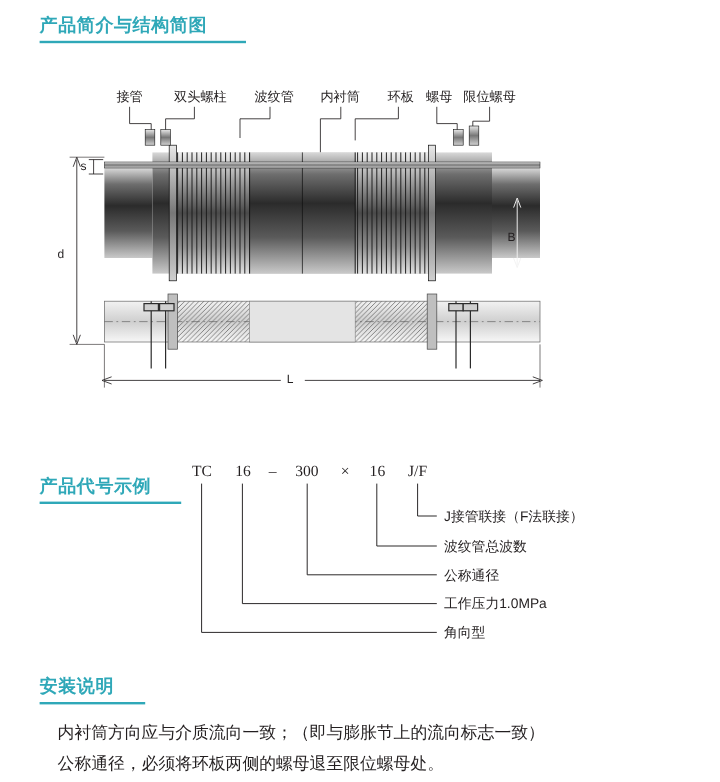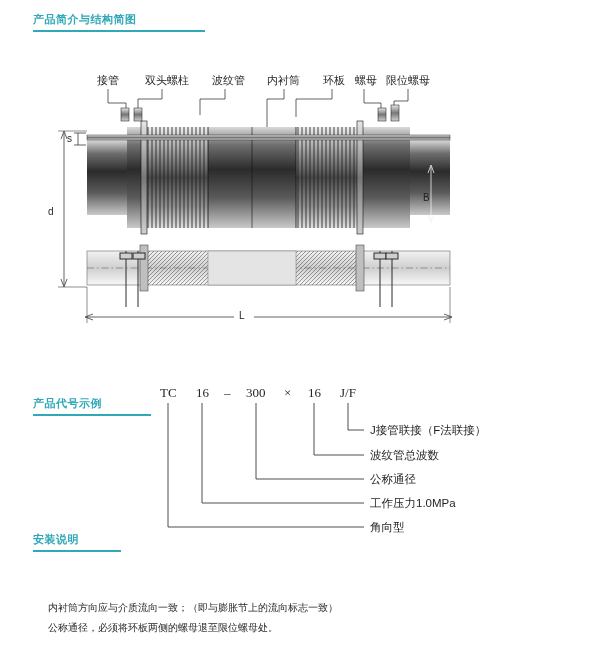--- a/index.html
+++ b/index.html
@@ -6,50 +6,50 @@
   body{
     width:600px;height:652px;
     background:#ffffff;
     font-family:"Liberation Sans","DejaVu Sans",sans-serif;
     color:#231f20;
     overflow:hidden;
     position:relative;
   }
   .section-title{
     color:#2fa8b8;
-    font-size:11px;
+    font-size:15px;
     font-weight:bold;
     letter-spacing:0.5px;
   }
   .underline{
     height:2px;
     background:#2fa8b8;
     margin-top:3px;
   }
   #t1{position:absolute;left:33px;top:12px;width:240px;}
   #t1 .underline{width:172px;}
   #t2{position:absolute;left:33px;top:355px;width:240px;margin-top:41px;}
   #t2 .underline{width:118px;}
-  #t3{position:absolute;left:33px;top:532px;width:240px;}
+  #t3{position:absolute;left:33px;top:563px;width:240px;}
   #t3 .underline{width:88px;}
 
   
   #diagram{position:absolute;left:0;top:55px;width:600px;height:270px;padding-left:34px;}
   #diagram svg{display:block;}
   .lbl{font-size:11px;fill:#231f20;font-family:"Liberation Sans",sans-serif;}
   .lbl-small{font-size:10px;fill:#231f20;font-family:"Liberation Sans",sans-serif;}
 
   
   #code{position:absolute;left:0;top:375px;width:597px;height:170px;padding-left:28px;}
   .codetxt{font-size:13px;fill:#231f20;font-family:"Liberation Serif",serif;}
   .annot{font-size:11.5px;fill:#231f20;font-family:"Liberation Sans",sans-serif;}
 
   
   #notes{position:absolute;left:48px;top:600px;width:520px;}
-  #notes p{margin:0 0 4px 0;font-size:10px;line-height:1.55;color:#231f20;}
+  #notes p{margin:0 0 4px 0;font-size:14px;line-height:1.55;color:#231f20;}
 </style>
 </head>
 <body>
 
 <div id="t1">
   <div class="section-title">产品简介与结构简图</div>
   <div class="underline"></div>
 </div>
 
 <div id="diagram">

